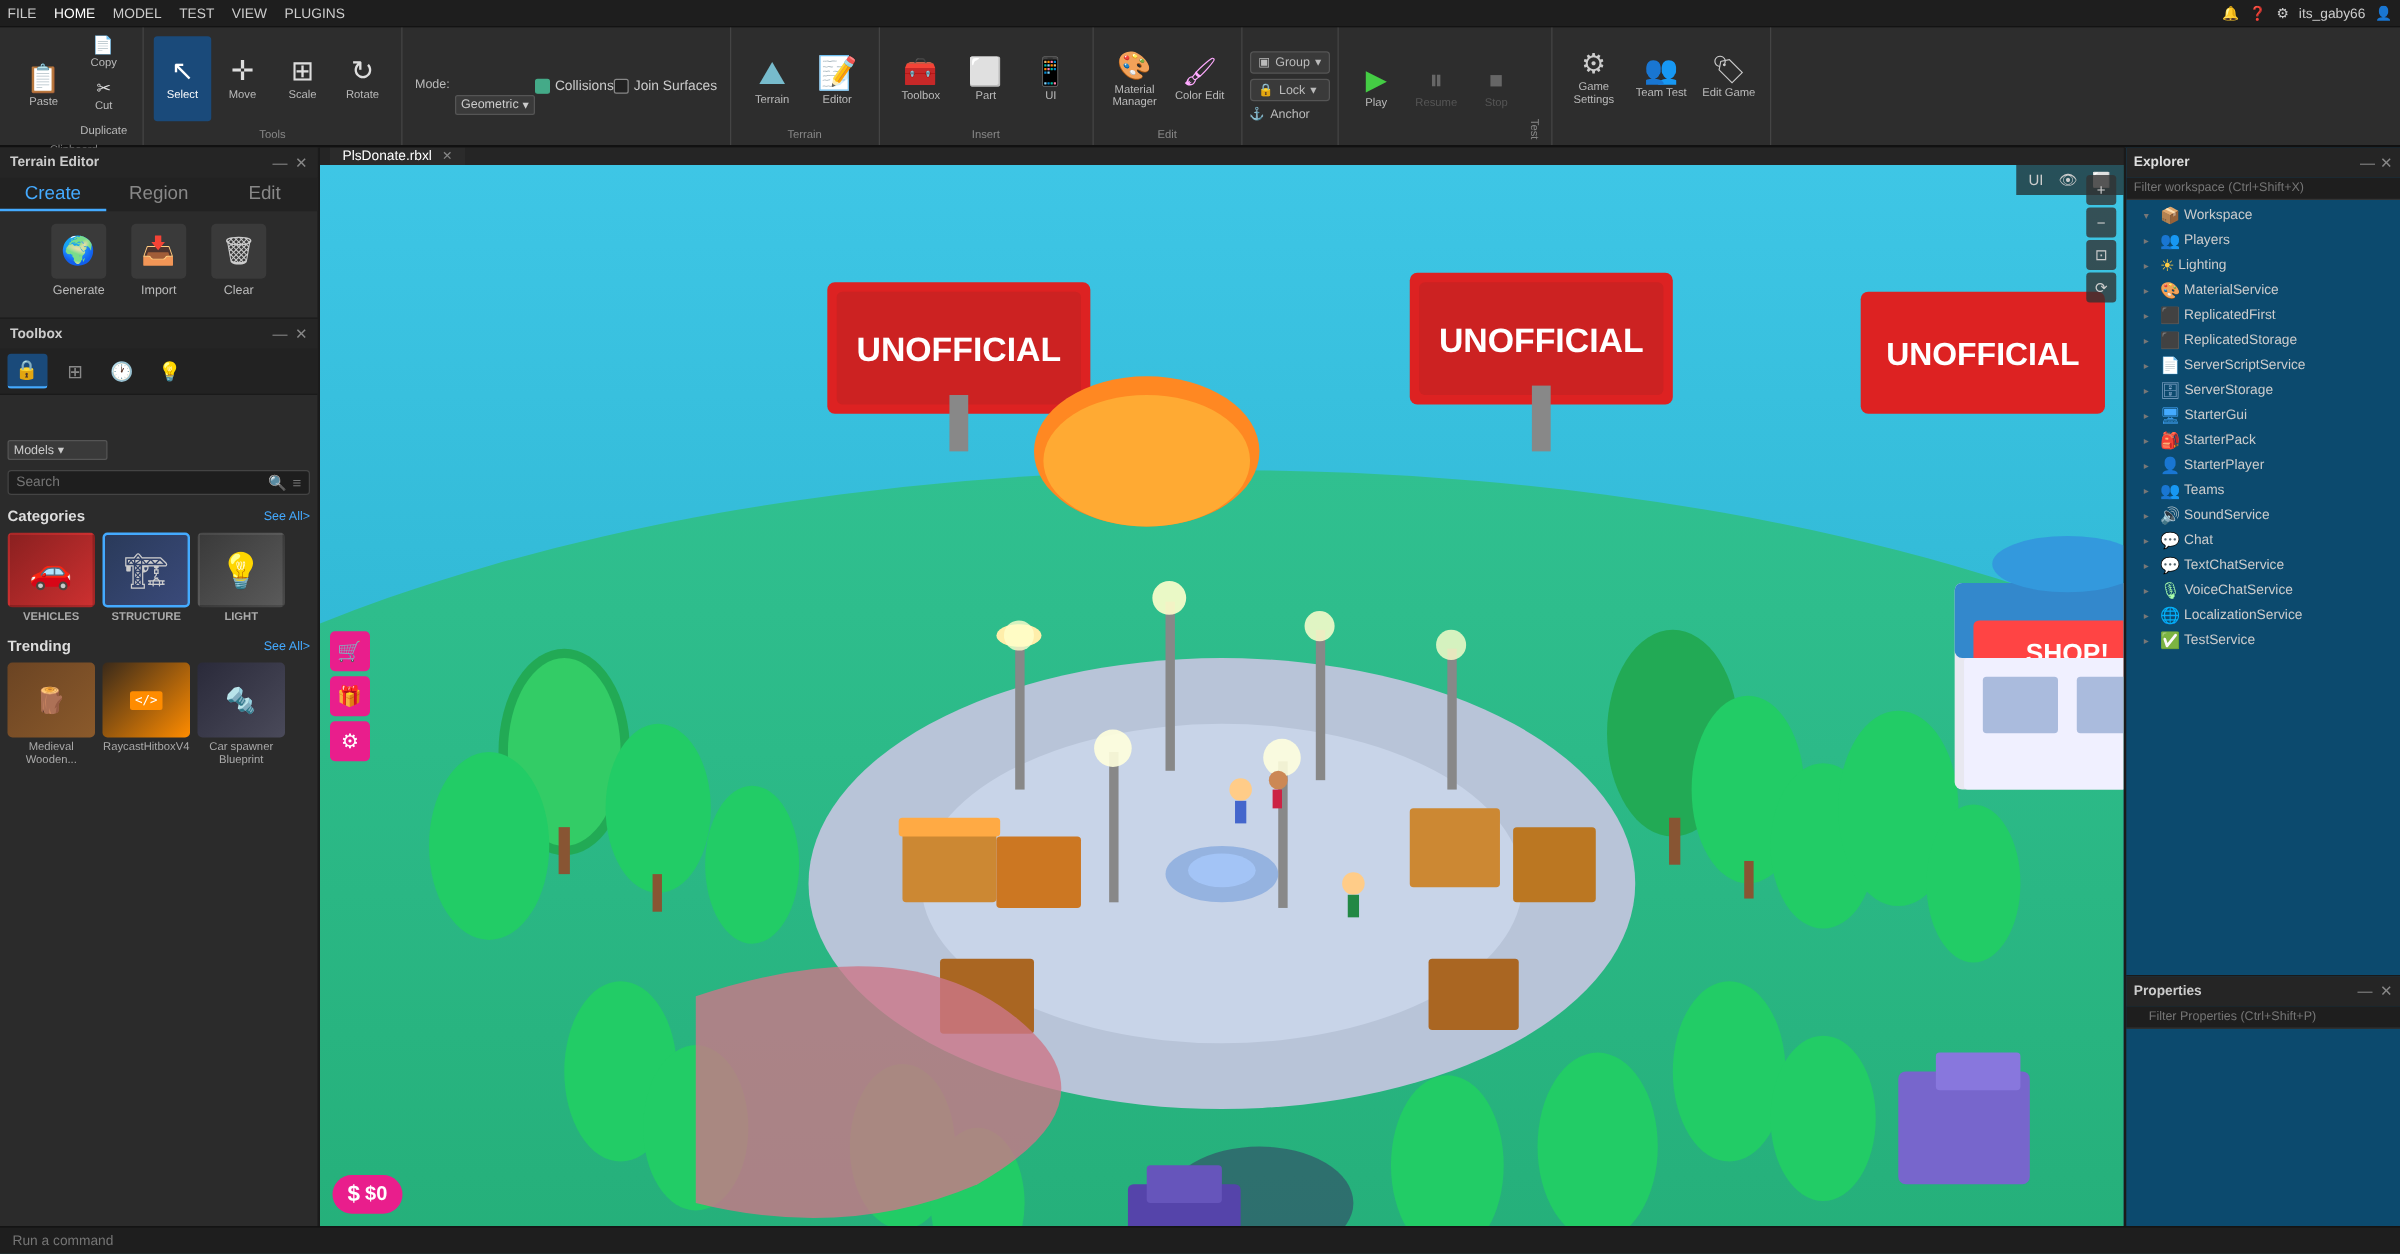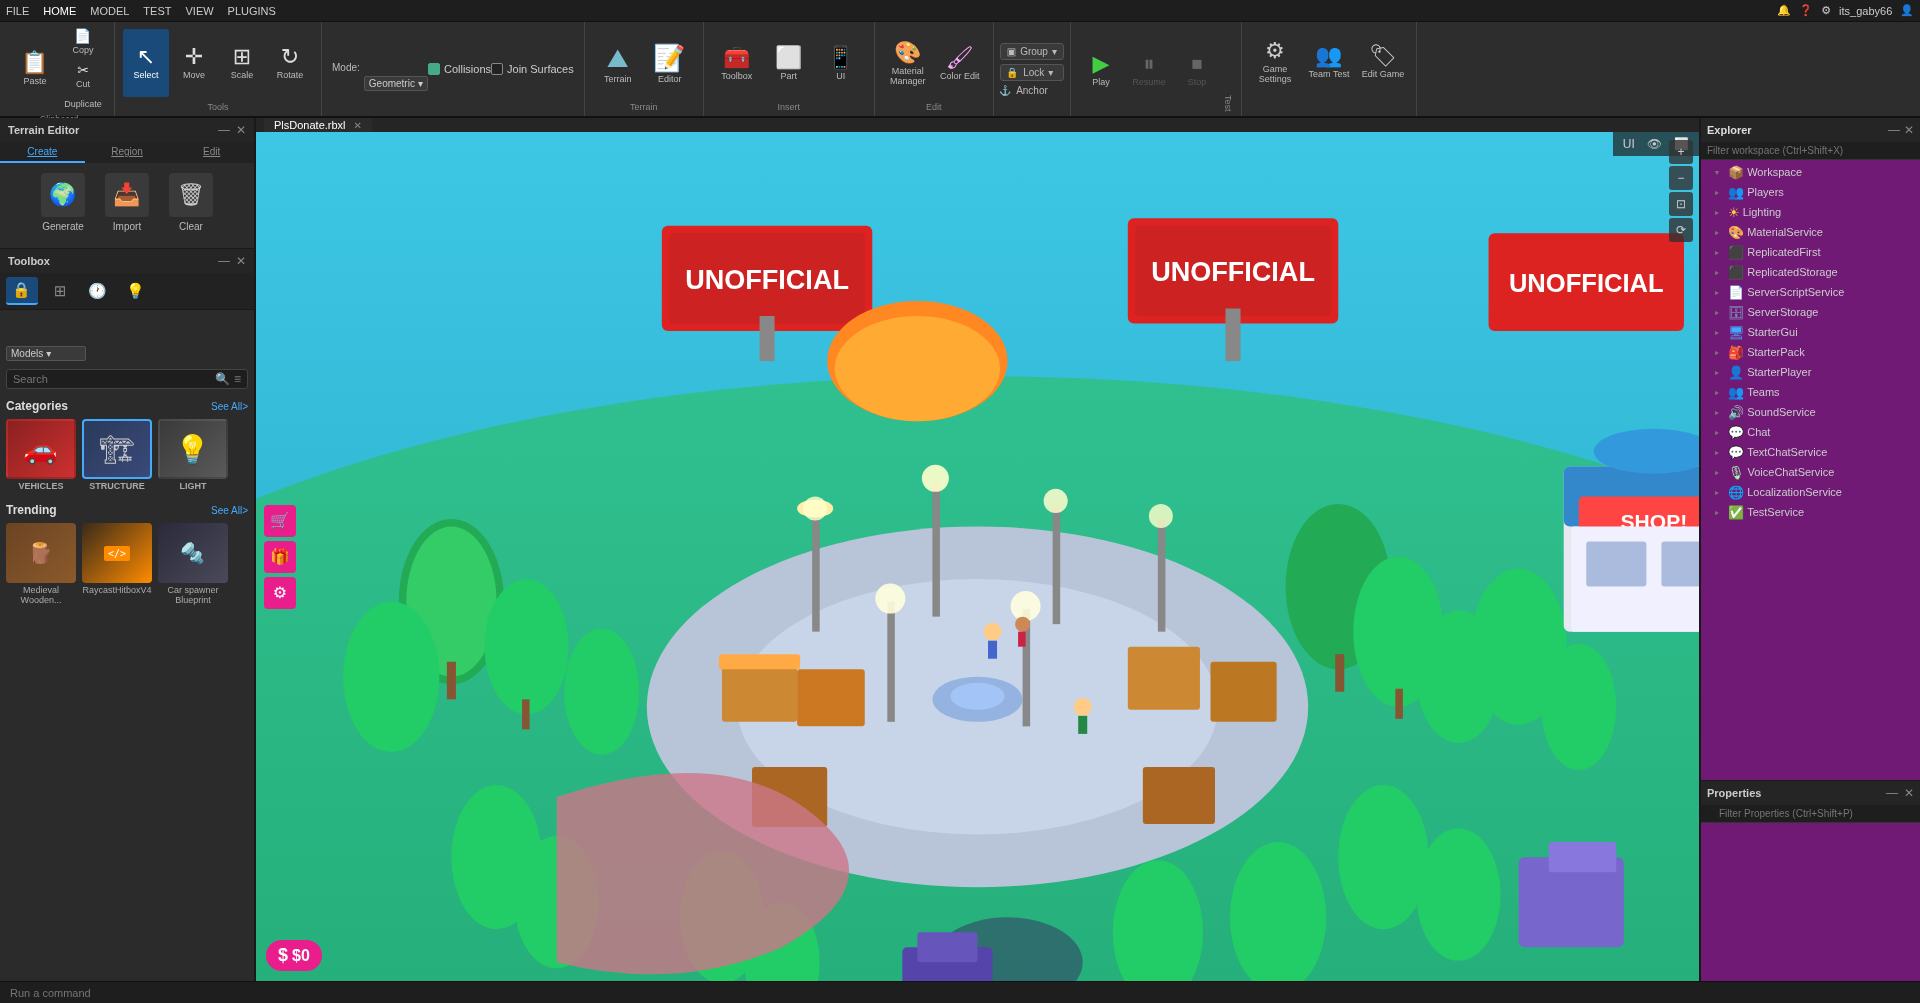--- a/index.html
+++ b/index.html
@@ -53,21 +53,21 @@
     #main { display: flex; flex: 1; overflow: hidden; }
 
     
     #left-panel { width: 255px; background: #2b2b2b; display: flex; flex-direction: column; border-right: 1px solid #1a1a1a; flex-shrink: 0; }
     #terrain-editor { border-bottom: 1px solid #1a1a1a; }
     .panel-header { background: #252525; height: 24px; display: flex; align-items: center; padding: 0 8px; gap: 4px; justify-content: space-between; }
     .panel-title { font-size: 11px; color: #ccc; font-weight: bold; }
     .panel-icons { display: flex; gap: 6px; }
     .panel-icon { font-size: 12px; color: #888; cursor: pointer; }
     .terrain-tabs { display: flex; background: #222; }
-    .terrain-tab { flex: 1; text-align: center; padding: 4px; font-size: 10px; color: #888; cursor: pointer; border-bottom: 2px solid transparent; text-decoration: underline; }
+    .terrain-tab { flex: 1; text-align: center; padding: 4px; font-size: 15px; color: #888; cursor: pointer; border-bottom: 2px solid transparent; }
     .terrain-tab.active { color: #4af; border-bottom-color: #4af; }
     .terrain-content { padding: 10px; display: flex; gap: 20px; align-items: center; justify-content: center; padding-bottom: 16px; }
     .terrain-action { display: flex; flex-direction: column; align-items: center; gap: 4px; cursor: pointer; }
     .terrain-action .icon { width: 44px; height: 44px; background: #3a3a3a; border-radius: 4px; display: flex; align-items: center; justify-content: center; font-size: 22px; }
     .terrain-action .lbl { font-size: 10px; color: #bbb; }
 
     
     #toolbox { flex: 1; display: flex; flex-direction: column; overflow: hidden; }
     .toolbox-header { background: #252525; height: 24px; display: flex; align-items: center; padding: 0 8px; justify-content: space-between; }
     .toolbox-tabs { display: flex; background: #222; padding: 4px 6px; gap: 6px; border-bottom: 1px solid #1a1a1a; }
@@ -117,21 +117,21 @@
 
     
     .money-badge { position: absolute; bottom: 10px; left: 10px; background: #e91e8c; border-radius: 20px; display: flex; align-items: center; gap: 4px; padding: 5px 12px; z-index: 10; font-size: 16px; font-weight: bold; color: #fff; }
     .money-badge .dollar { color: #fff; font-size: 18px; }
 
     
     #status-bar { background: #1e1e1e; height: 22px; display: flex; align-items: center; padding: 0 10px; border-top: 1px solid #111; flex-shrink: 0; font-size: 11px; color: #888; }
     #status-bar input { background: none; border: none; outline: none; color: #888; font-size: 11px; flex: 1; }
 
     
-    #right-panel { width: 220px; background: #701a75; display: flex; flex-direction: column; border-left: 1px solid #1a1a1a; flex-shrink: 0; }
+    #right-panel { width: 220px; background: #0c4a6e; display: flex; flex-direction: column; border-left: 1px solid #1a1a1a; flex-shrink: 0; }
     #explorer { flex: 1; display: flex; flex-direction: column; overflow: hidden; border-bottom: 1px solid #1a1a1a; }
     .explorer-header { background: #252525; height: 24px; display: flex; align-items: center; padding: 0 6px; justify-content: space-between; }
     .explorer-title { font-size: 11px; color: #ddd; font-weight: bold; }
     .explorer-header-icons { display: flex; gap: 4px; }
     .explorer-search { background: #1e1e1e; border-bottom: 1px solid #333; padding: 3px 6px; display: flex; align-items: center; }
     .explorer-search input { background: none; border: none; outline: none; color: #ccc; font-size: 10px; flex: 1; }
     .explorer-tree { flex: 1; overflow-y: auto; padding: 2px 0; }
     .explorer-tree::-webkit-scrollbar { width: 6px; }
     .explorer-tree::-webkit-scrollbar-thumb { background: #444; border-radius: 3px; }
     .tree-item { display: flex; align-items: center; height: 20px; padding: 0 6px; cursor: pointer; gap: 3px; }

